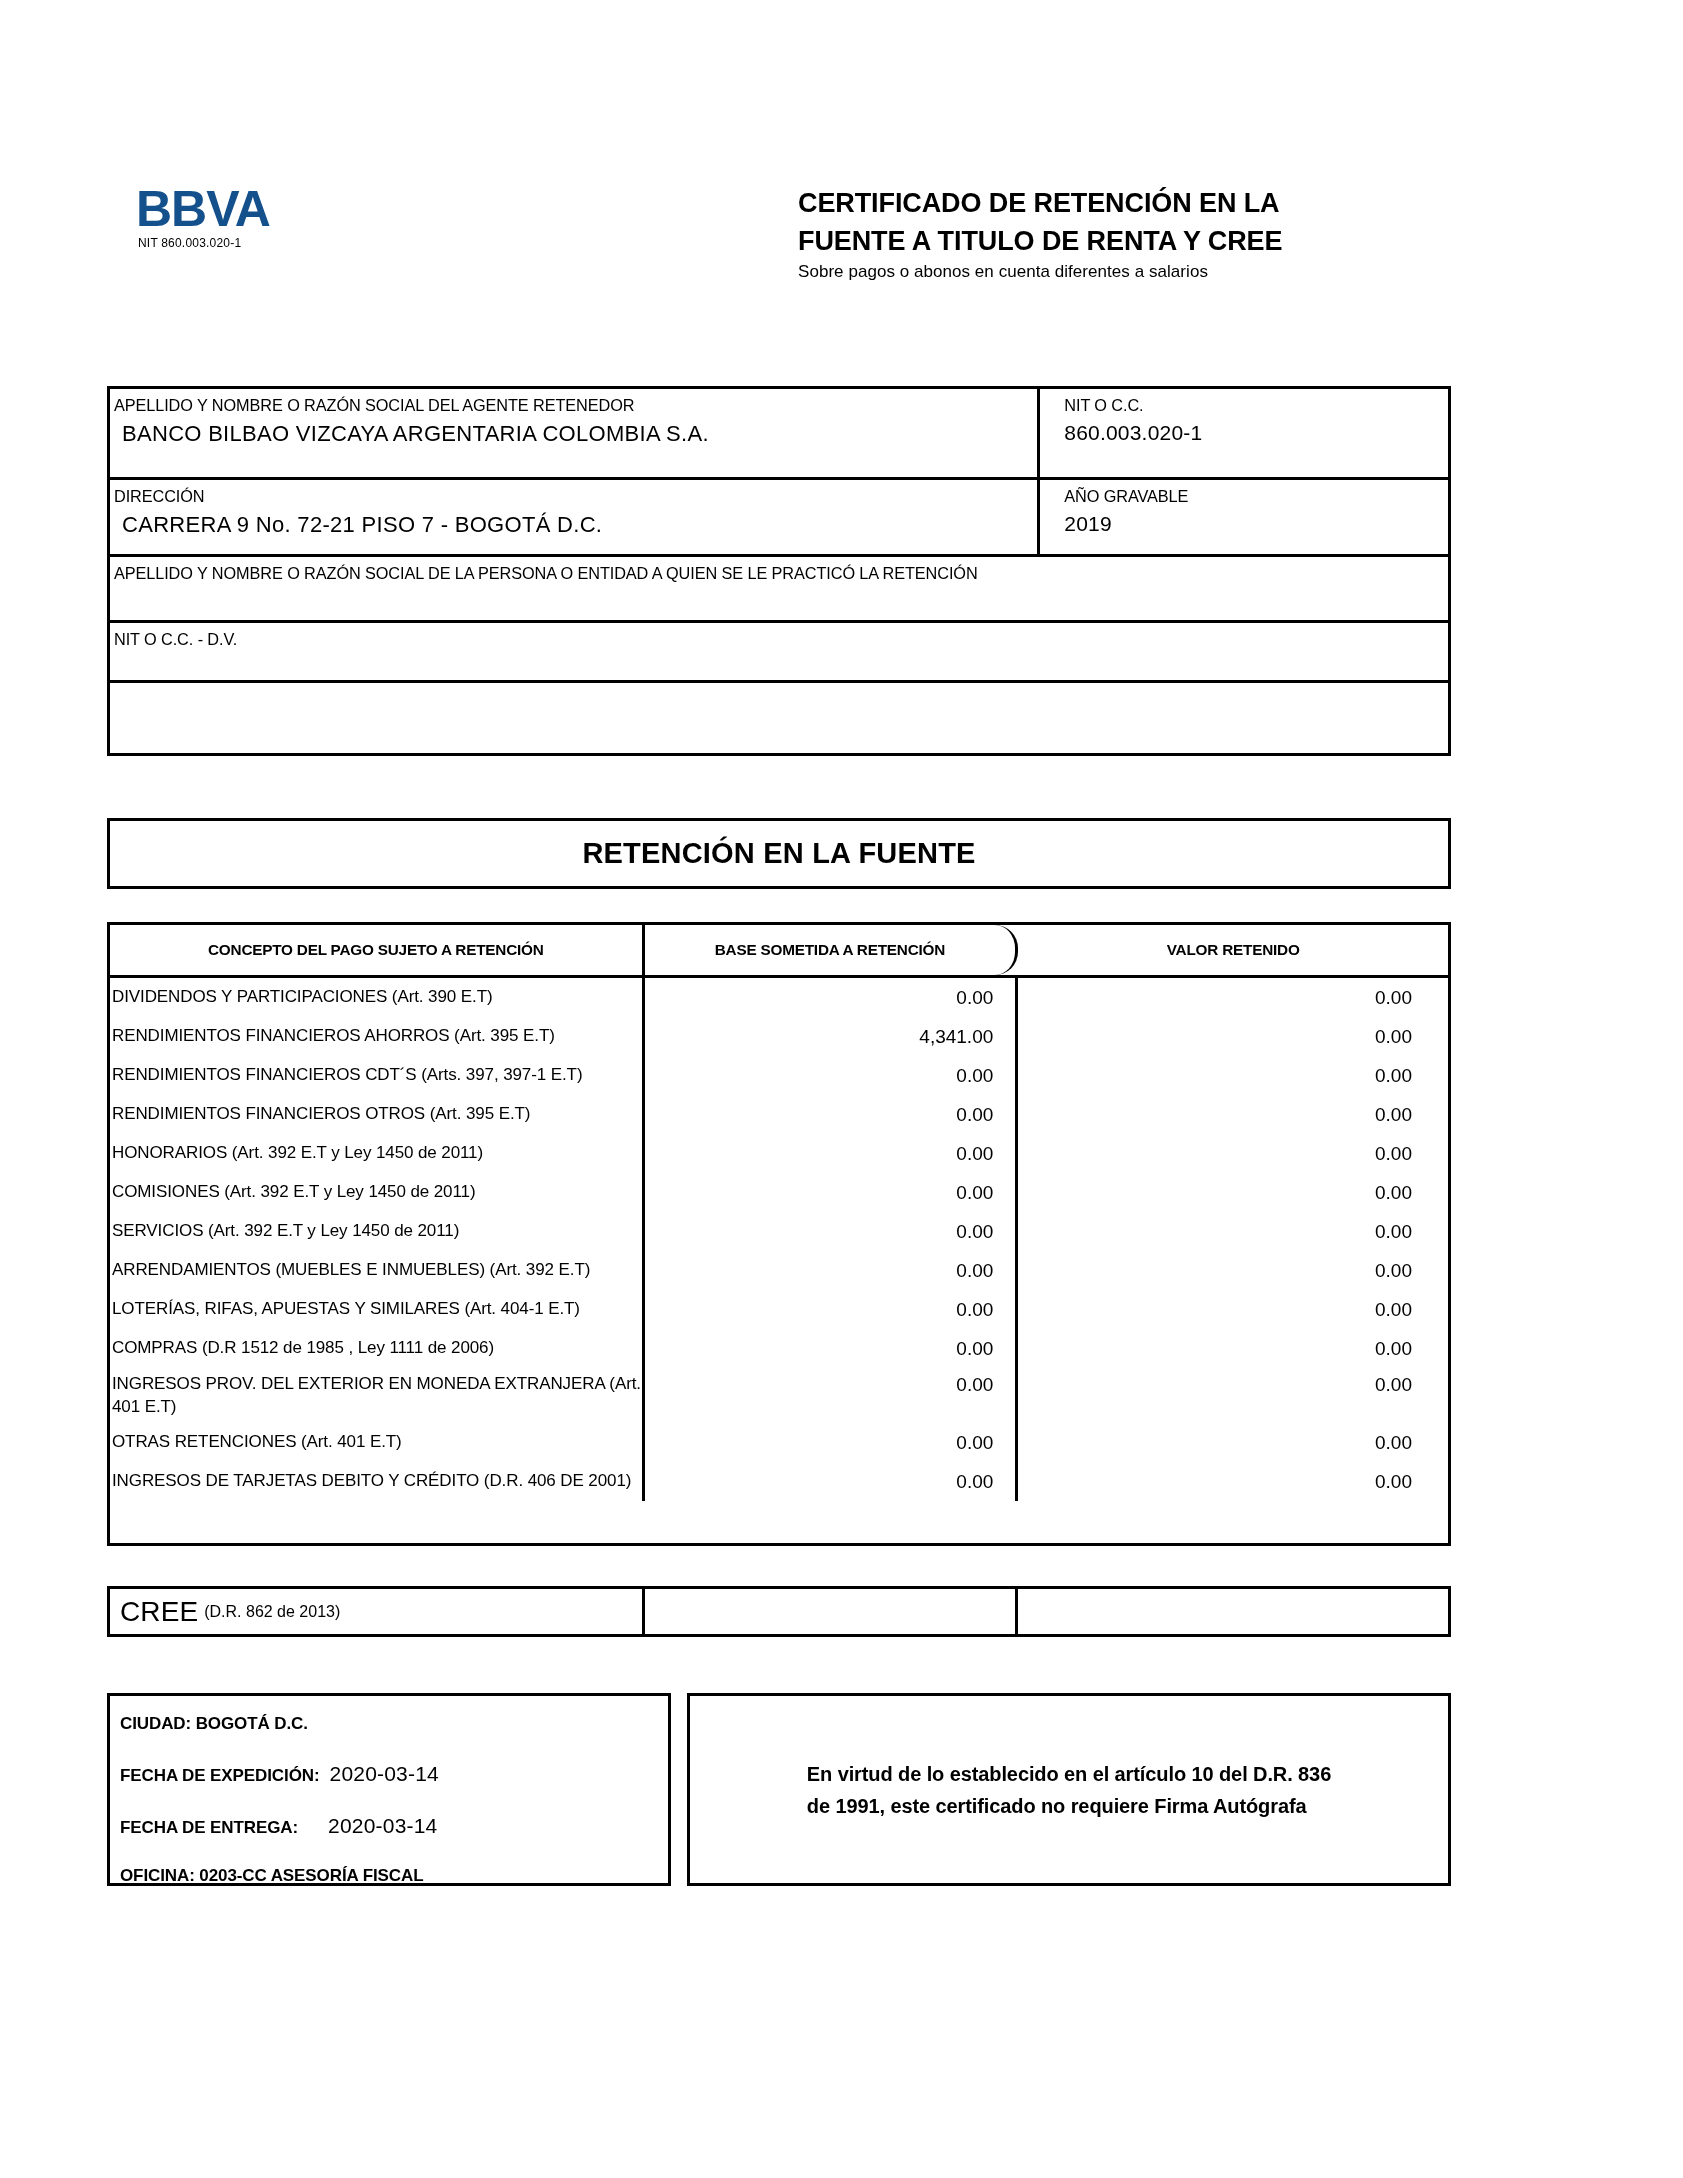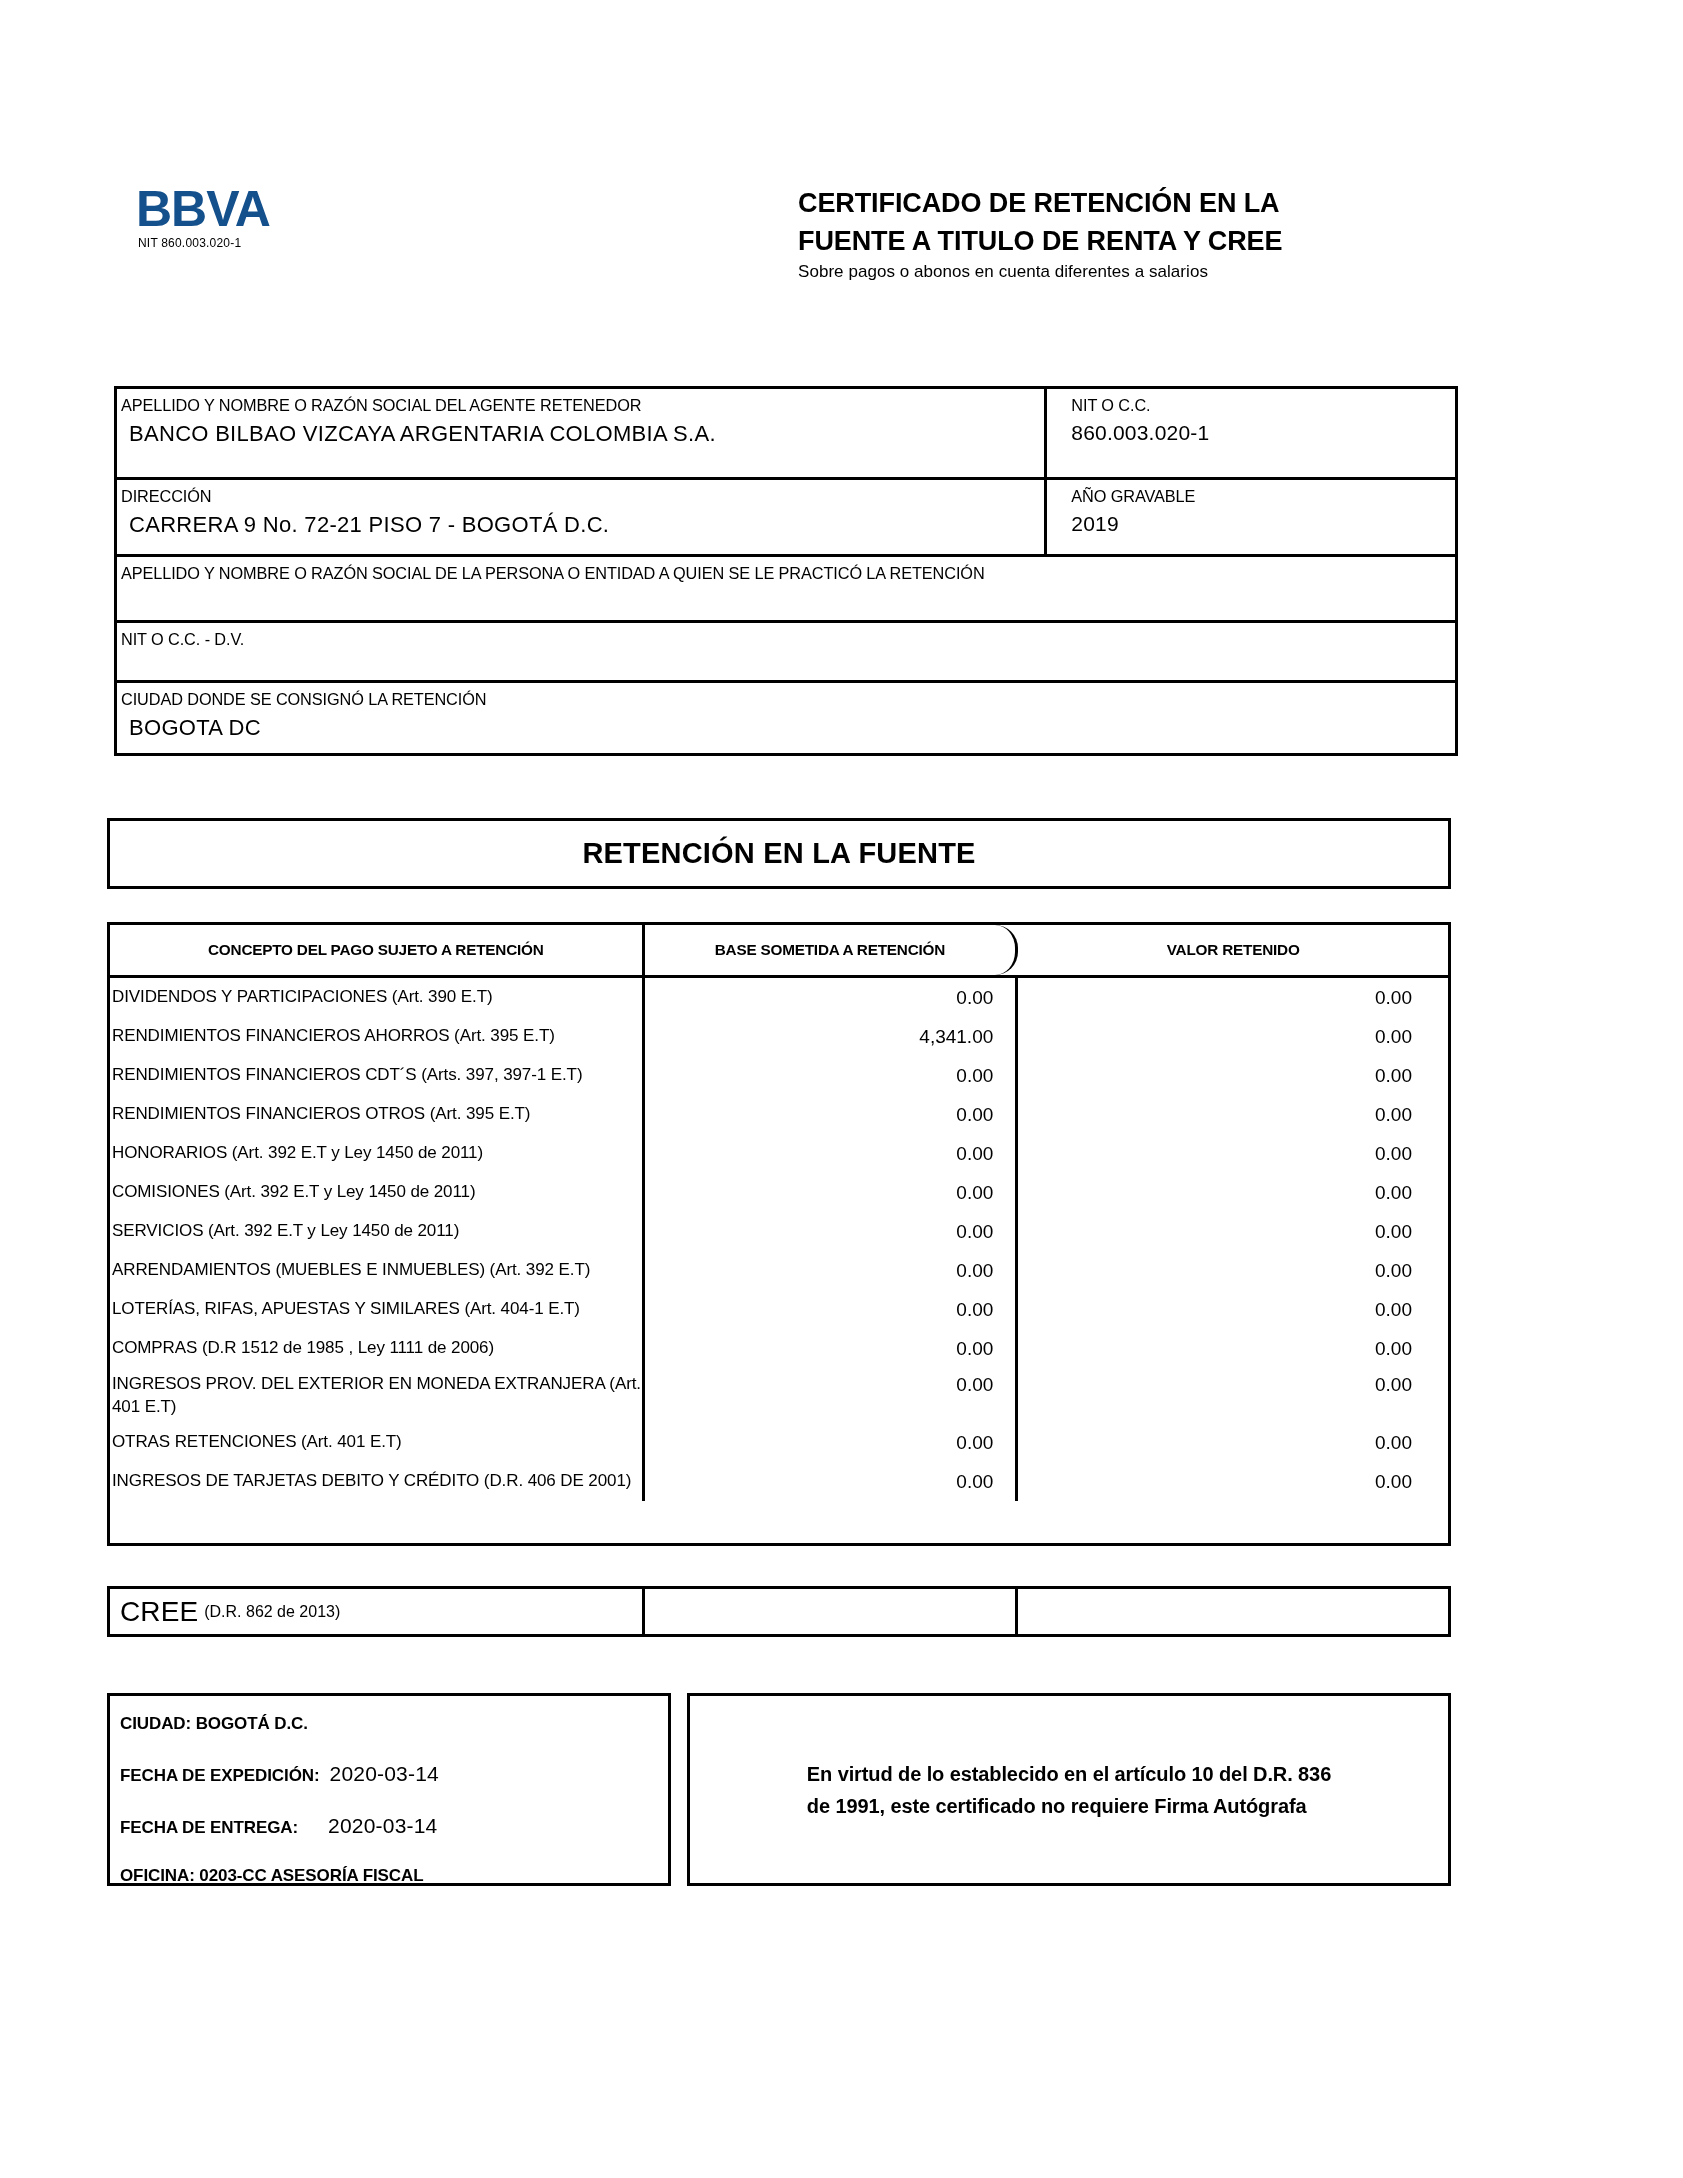--- a/index.html
+++ b/index.html
@@ -78,21 +78,21 @@
   
   .box {
     position: absolute;
     border: 3px solid #000;
     box-sizing: border-box;
     background: #fff;
   }
 
   
   #info-box {
-    left: 114px;
+    left: 107px;
     top: 386px;
     width: 1344px;
     height: 370px;
   }
   .info-row {
     position: relative;
     box-sizing: border-box;
     display: flex;
   }
   .info-row.bordered-bottom { border-bottom: 3px solid #000; }
@@ -320,26 +320,20 @@
       </div>
     </div>
 
     <div class="info-row bordered-bottom" style="height:60px">
       <div class="info-cell left full">
         <div class="lbl">NIT O C.C. - D.V.</div>
         <div class="val"></div>
       </div>
     </div>
 
-    <div class="info-row" style="height:63px">
-      <div class="info-cell left full">
-        <div class="lbl">CIUDAD DONDE SE CONSIGNÓ LA RETENCIÓN</div>
-        <div class="val">BOGOTA DC</div>
-      </div>
-    </div>
 
   </div>
 
   <div class="box" id="banner-box">
     <div class="banner-text">RETENCIÓN  EN LA FUENTE</div>
   </div>
 
   <div class="box" id="table-box">
     <div class="thead">
       <div class="th col-concept">CONCEPTO DEL PAGO SUJETO A RETENCIÓN</div>

